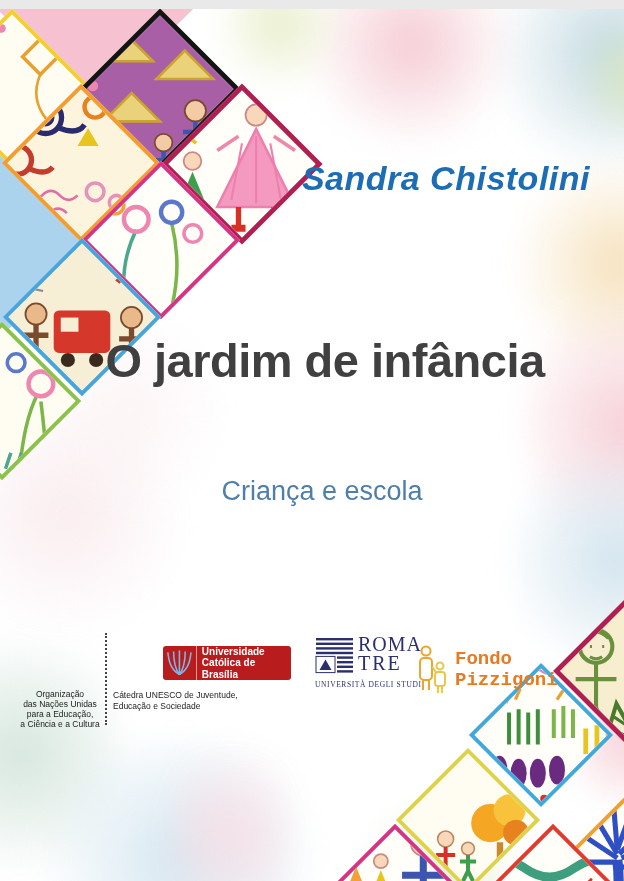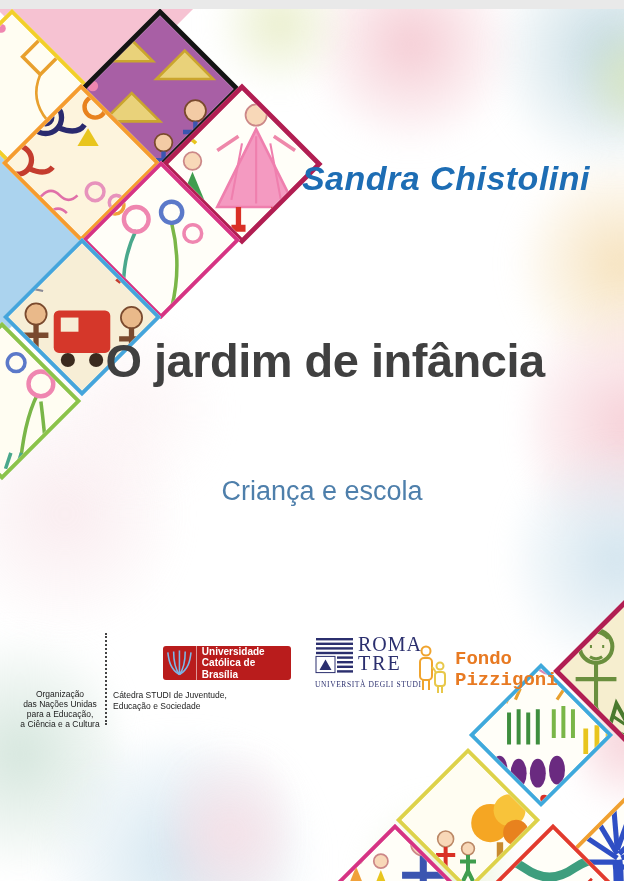--- a/index.html
+++ b/index.html
@@ -332,21 +332,21 @@
     <div>Criança e escola</div>
   </div>
 
   <div class="unesco-caption">Organização
 das Nações Unidas
 para a Educação,
 a Ciência e a Cultura</div>
 
   <div class="dots"></div>
 
-  <div class="catedra">Cátedra STUDI de Juventude,
+  <div class="catedra">Cátedra UNESCO de Juventude,
 Educação e Sociedade</div>
 
   <div class="ucb" style="background-color: #b91c1c; align-items: center;">
     <svg width="34" height="28" viewBox="0 0 34 28">
       <g stroke="#7cb7e8" stroke-width="1.6" fill="none">
         <path d="M17,26 C8,21 6,12 5,3"></path>
         <path d="M17,26 C12,19 11,10 11,2"></path>
         <path d="M17,26 C17,17 17,9 17,1"></path>
         <path d="M17,26 C22,19 23,10 23,2"></path>
         <path d="M17,26 C26,21 28,12 29,3"></path>

